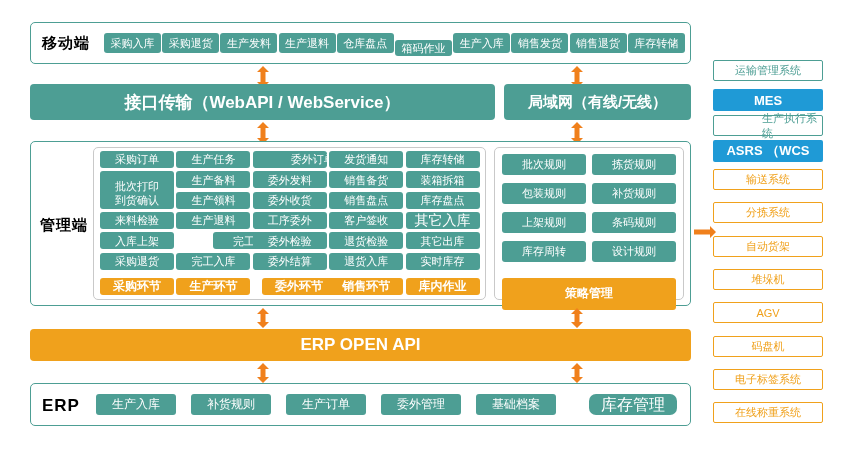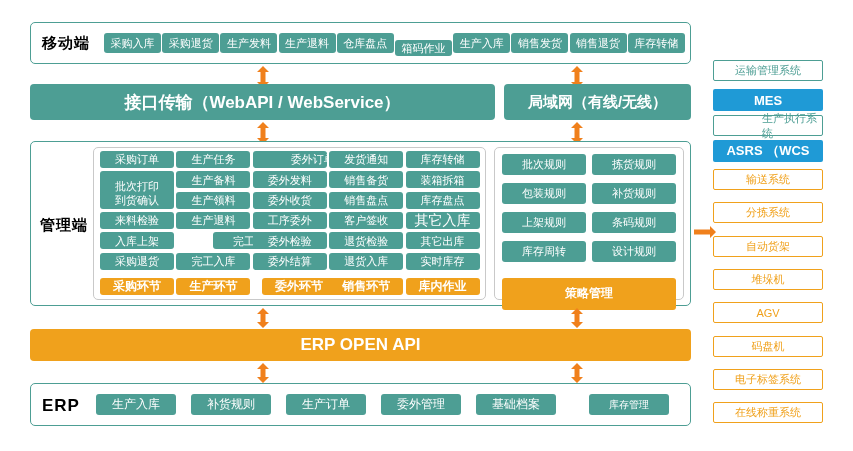--- a/index.html
+++ b/index.html
@@ -217,21 +217,21 @@
 
   <div class="panel" style="left:30px;top:383px;width:661px;height:43px;"></div>
   <div class="panel-label" style="left:42px;top:396px;font-size:17px;">ERP</div>
   <div id="erp-items">
       <div class="cell teal" style="position:absolute;left:96.0px;top:394px;width:80px;height:21px;font-size:12px;">生产入库</div>
       <div class="cell teal" style="position:absolute;left:191.0px;top:394px;width:80px;height:21px;font-size:12px;">补货规则</div>
       <div class="cell teal" style="position:absolute;left:286.0px;top:394px;width:80px;height:21px;font-size:12px;">生产订单</div>
       <div class="cell teal" style="position:absolute;left:381.0px;top:394px;width:80px;height:21px;font-size:12px;">委外管理</div>
       <div class="cell teal" style="position:absolute;left:476.0px;top:394px;width:80px;height:21px;font-size:12px;">基础档案</div>
     </div>
-  <div class="cell teal" style="position:absolute;left:589px;top:394px;width:80px;height:21px;font-size:10px;">库存管理</div>
+  <div class="cell teal" style="position:absolute;left:589px;top:394px;width:88px;height:21px;font-size:16px;border-radius:7px;">库存管理</div>
 
   <div class="rt-sub" style="left:713px;top:60px;width:110px;height:21px;">运输管理系统</div>
 
   <div class="rt-head" style="left:713px;top:89px;width:110px;height:22px;">MES</div>
   <div class="rt-sub" style="left:713px;top:115px;width:110px;height:21px;padding-left:48px;">生产执行系统</div>
 
   <div class="rt-head" style="left:713px;top:140px;width:110px;height:22px;">ASRS （WCS</div>
 
   <div id="right-items">
       <div class="rt-item" style="position:absolute;left:713px;top:169.0px;width:110px;height:21px;">输送系统</div>

